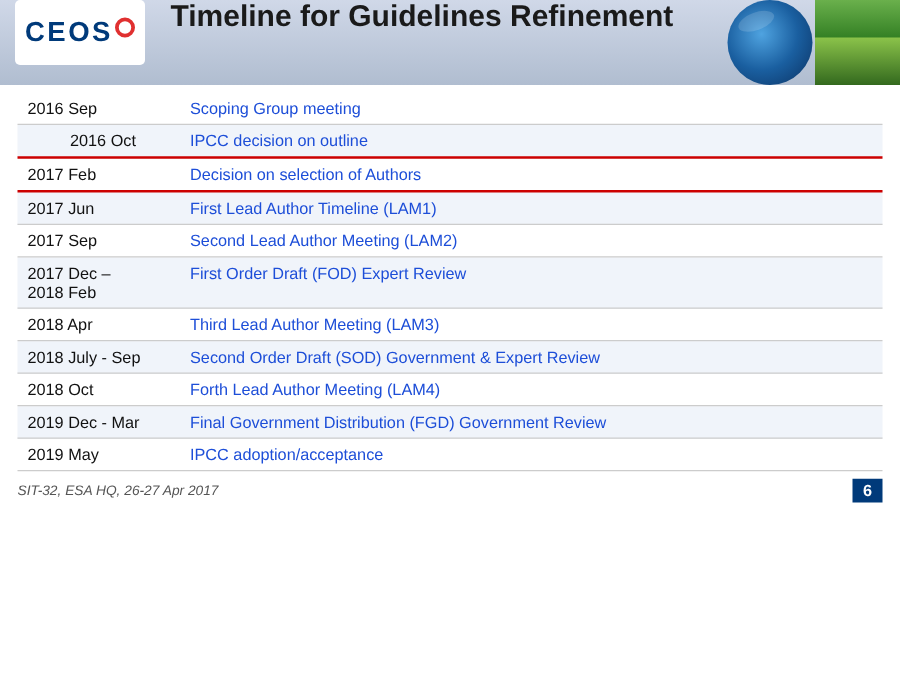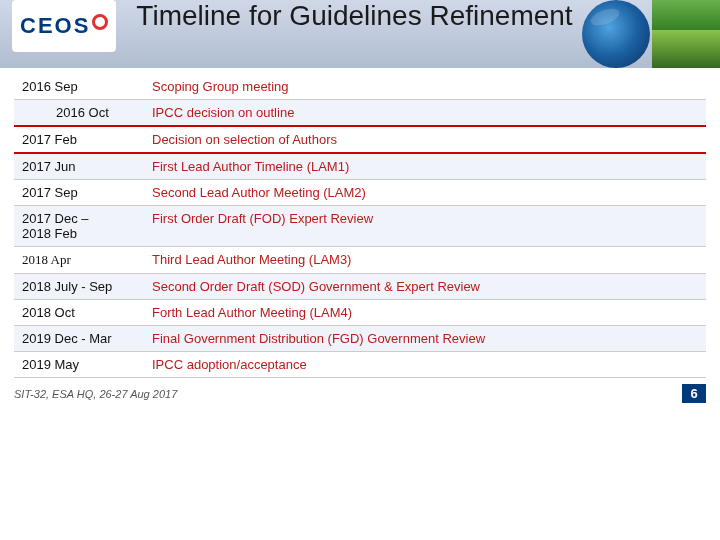--- a/index.html
+++ b/index.html
@@ -38,22 +38,22 @@
     }
     .logo-arc {
       width: 16px;
       height: 16px;
       border: 3px solid #e03030;
       border-radius: 50%;
       margin-left: 2px;
       margin-bottom: 8px;
     }
     .header-title {
-      font-size: 28px;
-      font-weight: normal;
+      font-size: 24px;
+      font-weight: bold;
       color: #1a1a1a;
       margin-left: 20px;
     }
     .header-images {
       position: absolute;
       right: 0;
       top: 0;
       height: 68px;
       width: 140px;
       display: flex;
@@ -108,21 +108,21 @@
     td {
       padding: 5px 8px;
       vertical-align: top;
     }
     td:first-child {
       width: 130px;
       font-weight: normal;
       color: #111;
     }
     td:last-child {
-      color: #b91c1c;
+      color: #1d4ed8;
     }
 
     
     .row-highlight td {
       border-top: 2px solid #cc0000;
       border-bottom: 2px solid #cc0000;
     }
     .row-highlight {
       background: #fff;
     }
@@ -198,21 +198,21 @@
         <tr>
           <td style="white-space: pre-line;">2017 Sep</td>
           <td>Second Lead Author Meeting (LAM2)</td>
         </tr>
         <tr>
           <td style="white-space: pre-line;">2017 Dec –
 2018 Feb</td>
           <td>First Order Draft (FOD) Expert Review</td>
         </tr>
         <tr>
-          <td style="white-space: pre-line; font-family: Liberation Serif, serif;">2018 Apr</td>
+          <td style="white-space: pre-line;">2018 Apr</td>
           <td>Third Lead Author Meeting (LAM3)</td>
         </tr>
         <tr>
           <td style="white-space: pre-line;">2018 July - Sep</td>
           <td>Second Order Draft (SOD) Government &amp; Expert Review</td>
         </tr>
         <tr>
           <td style="white-space: pre-line;">2018 Oct</td>
           <td>Forth Lead Author Meeting (LAM4)</td>
         </tr>
@@ -222,15 +222,15 @@
         </tr>
         <tr>
           <td style="white-space: pre-line;">2019 May</td>
           <td>IPCC adoption/acceptance</td>
         </tr>
       </tbody>
   </table>
 </div>
 
 <div class="footer">
-  <span class="footer-text">SIT-32, ESA HQ, 26-27 Aug 2017</span>
+  <span class="footer-text">SIT-32, ESA HQ, 26-27 Apr 2017</span>
   <span class="page-num">6</span>
 </div>
 
 </body></html>

